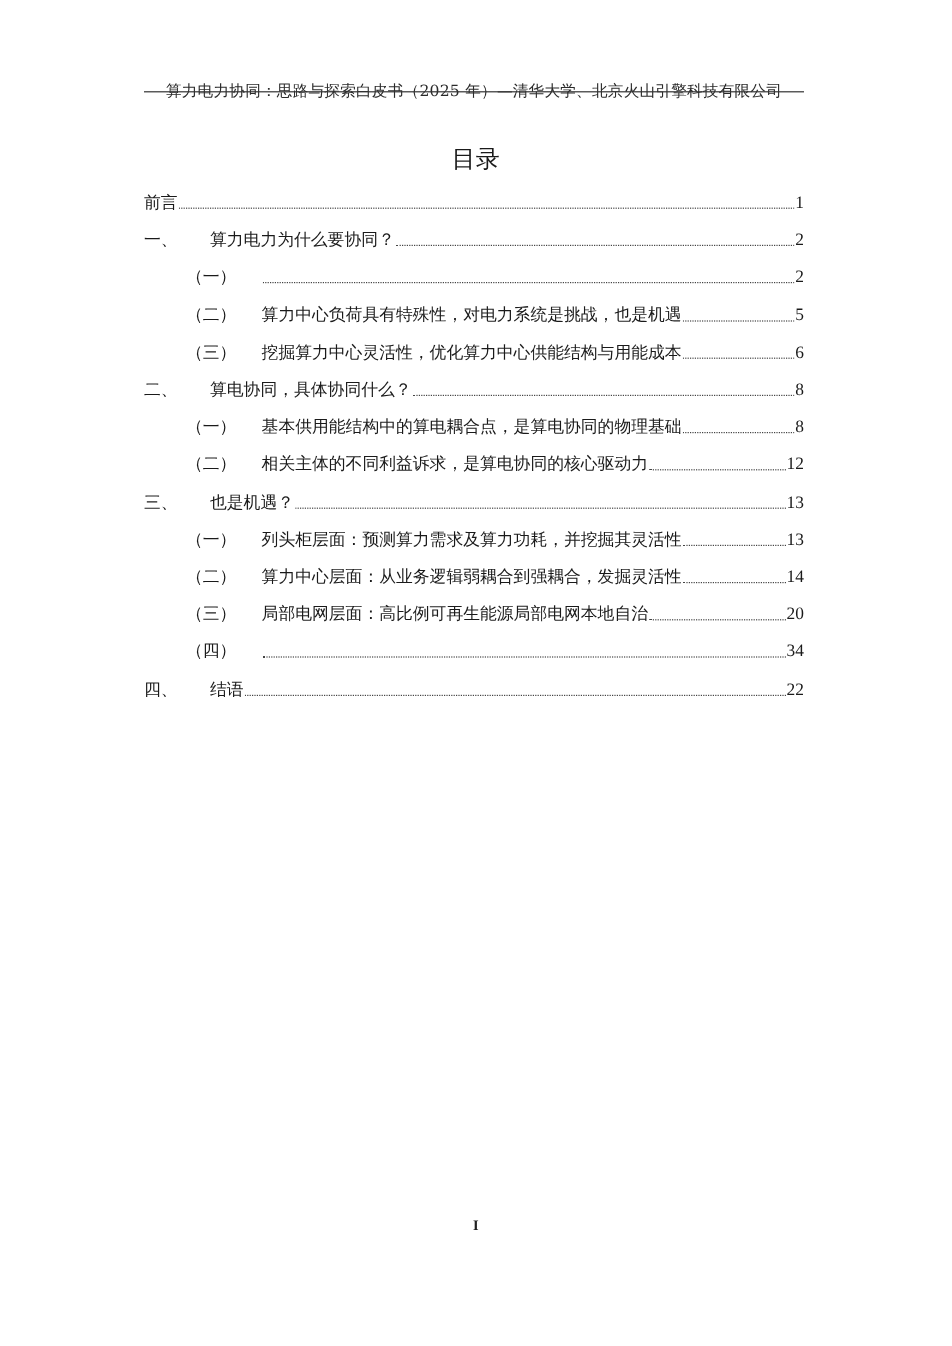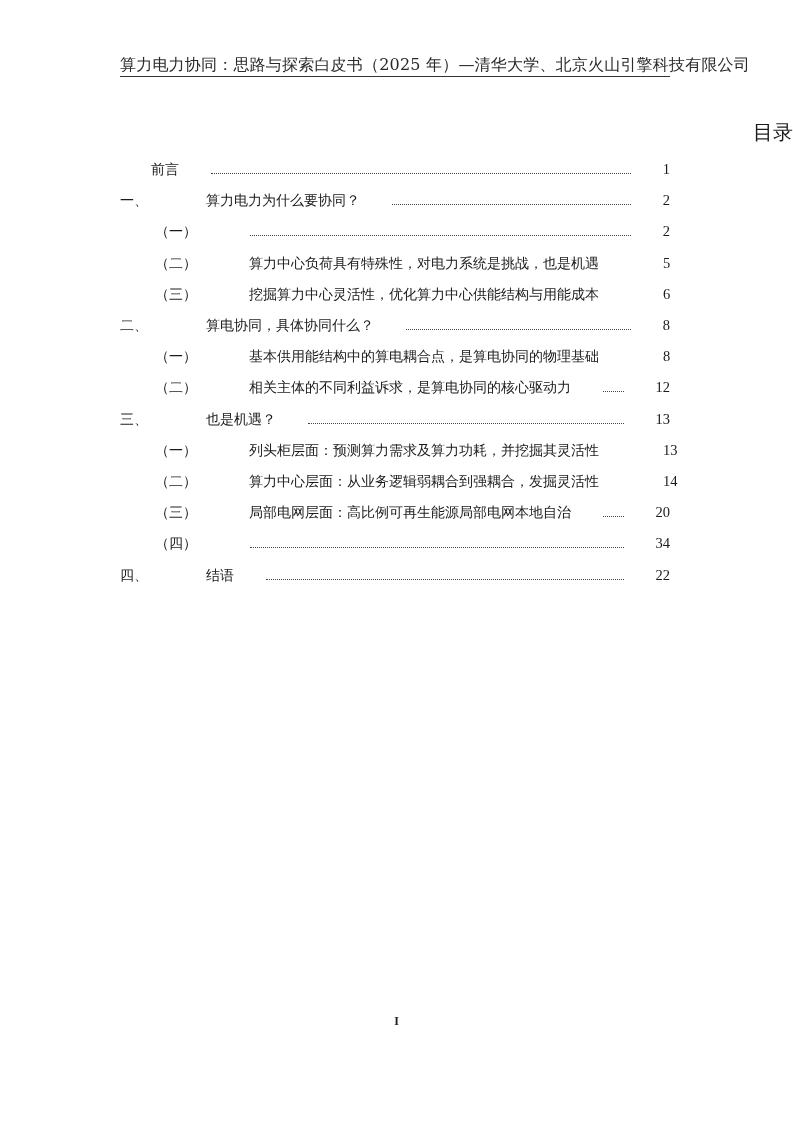--- a/index.html
+++ b/index.html
@@ -11,64 +11,63 @@
       width: 793px;
       height: 1122px;
       position: relative;
       overflow: hidden;
       font-family: "DejaVu Serif", "Liberation Serif", serif;
       color: #1a1a1a;
     }
     .running-header {
       position: absolute;
       left: 120px;
-      top: 56px;
-      width: 550px;
-      text-align: right;
-      font-size: 16px;
+      top: 68px;
+      width: 550px;
+      text-align: center;
+      font-size: 13px;
       color: #2a2a2a;
       letter-spacing: 0.2px;
       white-space: nowrap;
       line-height: 18px;
     }
     .header-rule {
       position: absolute;
       left: 120px;
       top: 76px;
       width: 550px;
       height: 0;
       border-top: 1px solid #333;
     }
     .toc-title {
       position: absolute;
       left: 0;
       top: 119px;
       width: 793px;
-      text-align: right;
+      text-align: center;
       font-size: 20px;
       line-height: 26px;
       color: #1a1a1a;
     }
     .toc-list {
       position: absolute;
       left: 120px;
       top: 158px;
       width: 550px;
     }
     .toc-entry {
       position: absolute;
       left: 0;
       width: 550px;
       height: 22px;
       display: flex;
       align-items: flex-start;
       font-size: 14px;
       line-height: 22px;
       white-space: nowrap;
-      gap: 31px;
     }
     .toc-num {
       display: inline-block;
       flex: none;
     }
     .toc-text {
       flex: none;
     }
     .toc-dots {
       flex: 1 1 auto;

